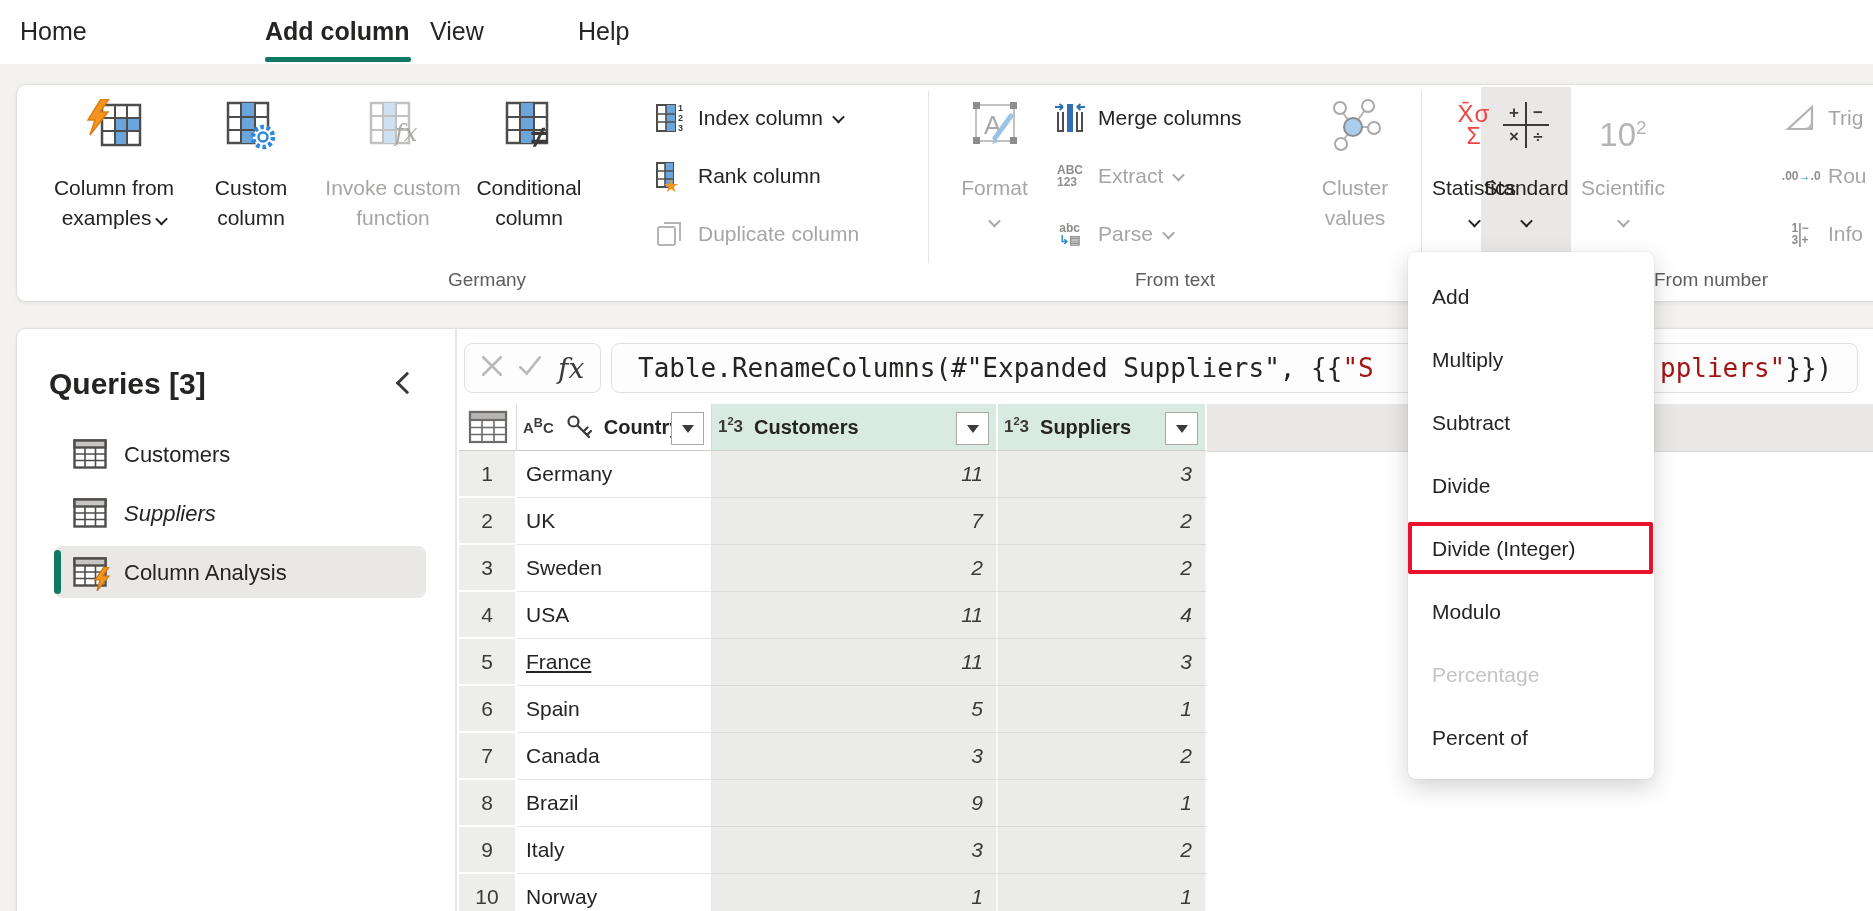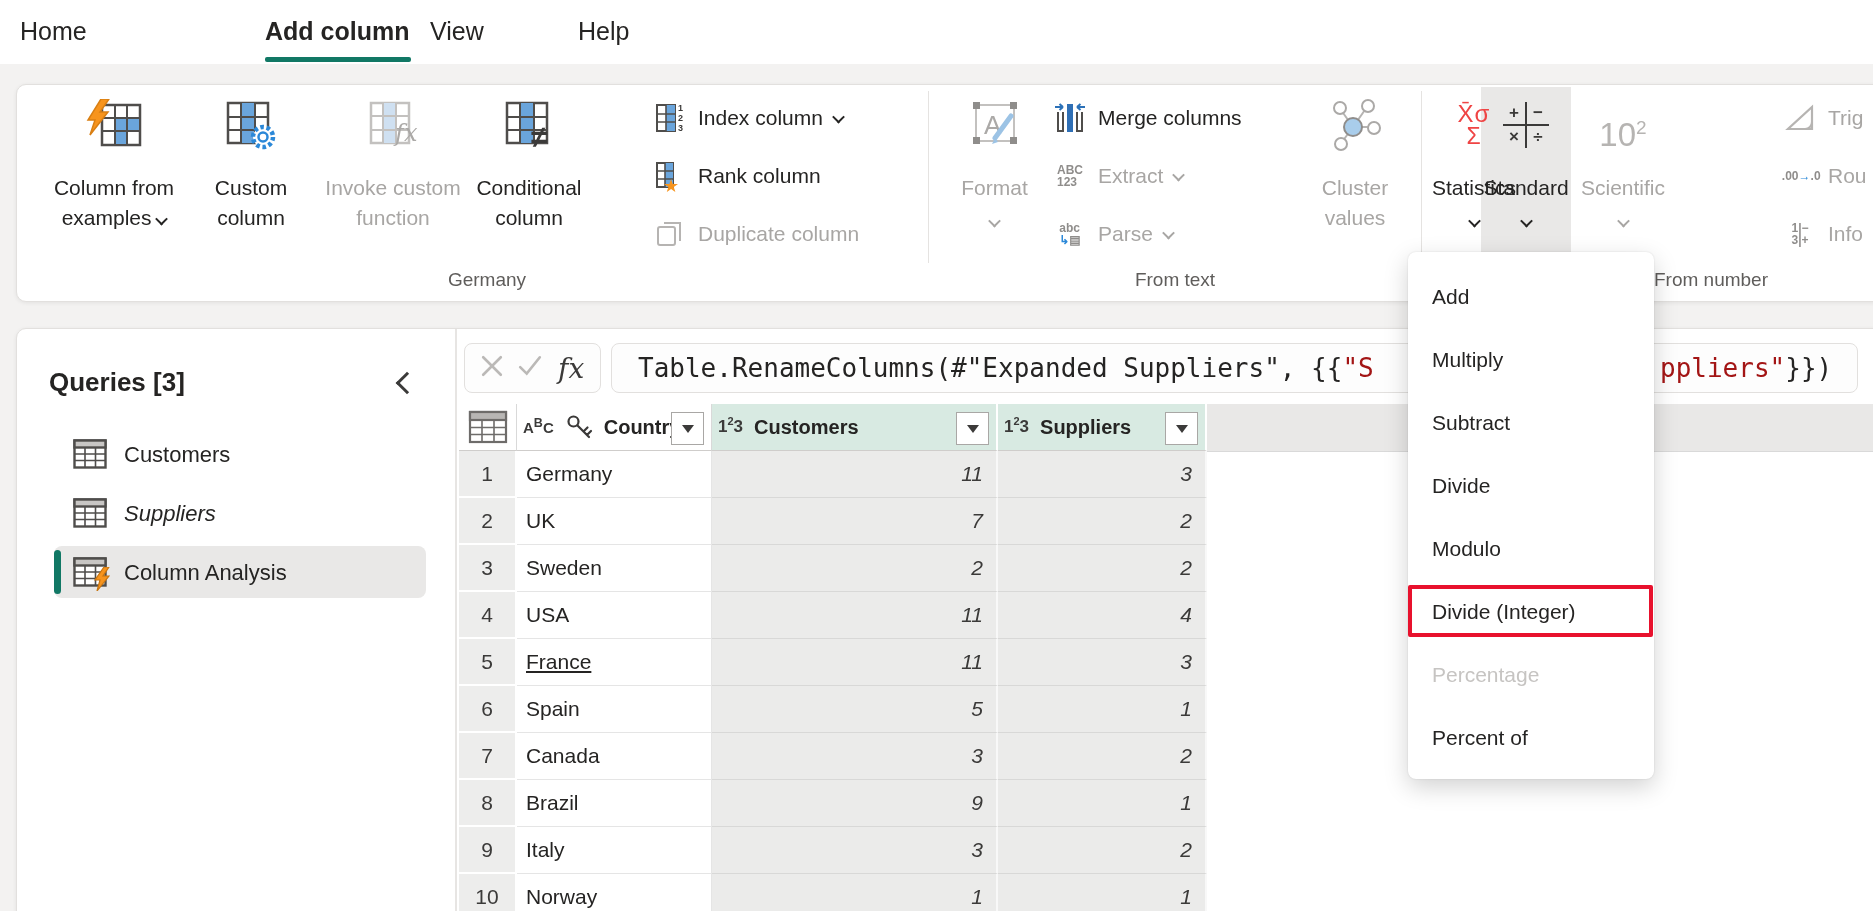--- a/index.html
+++ b/index.html
@@ -47,21 +47,21 @@
   .abc-ico{font-size:15px;font-weight:bold;color:#3b3a39;letter-spacing:0;}
   .n123-ico{font-size:17px;font-weight:bold;color:#3b3a39;}
   .n123-ico sup{font-size:11px;}
   
   #menu{position:absolute;left:1408px;top:252px;width:246px;height:527px;background:#fff;border-radius:8px;
         box-shadow:0 8px 24px rgba(0,0,0,.18), 0 0 2px rgba(0,0,0,.12);z-index:60;padding-top:13px;box-sizing:border-box;}
   .mi{position:relative;height:63px;line-height:63px;padding-left:24px;font-size:21px;cursor:pointer;}
   .mi.off{color:#c6c4c2;cursor:default;}
   .mi .redbox{position:absolute;left:0;right:1px;top:5px;bottom:6px;border:4px solid #e8112d;border-radius:2px;}
   
-  .q-title{position:absolute;left:32px;top:38px;font-size:26px;font-weight:bold;}
+  .q-title{position:absolute;left:32px;top:38px;font-size:30px;font-weight:bold;}
   .q-collapse{position:absolute;left:382px;top:46px;cursor:pointer;}
   .q-item{position:absolute;left:0;width:438px;height:52px;cursor:pointer;}
   .q-sel{position:absolute;left:37px;top:-3px;width:372px;height:52px;background:#e9e8e7;border-radius:8px;}
   .q-bar{position:absolute;left:0;top:4px;width:7px;height:44px;background:var(--accent);border-radius:4px;}
   .q-ico{position:absolute;left:56px;top:8px;}
   .q-bolt{position:absolute;left:76px;top:18px;}
   .q-lab{position:absolute;left:107px;top:11px;font-size:22px;}
   .q-lab.it{font-style:italic;}
   .vdiv{position:absolute;left:438px;top:0;bottom:0;width:2px;background:#e7e5e3;}
   
@@ -449,18 +449,18 @@
         <div class="cell c-val" style="left: 695px; width: 286px; top: 545px;">1</div>
         <div class="cell c-val" style="left: 981px; width: 209px; top: 545px;">1</div>
       </div>
   </div>
 
   <div id="menu">
       <div class="mi"><span>Add</span></div>
       <div class="mi"><span>Multiply</span></div>
       <div class="mi"><span>Subtract</span></div>
       <div class="mi"><span>Divide</span></div>
+      <div class="mi"><span>Divide (Integer)</span><div class="redbox" style="border-color: rgb(232, 17, 45);"></div></div>
       <div class="mi"><span>Modulo</span></div>
-      <div class="mi"><span>Divide (Integer)</span><div class="redbox" style="border-color: rgb(232, 17, 45);"></div></div>
       <div class="mi off"><span>Percentage</span></div>
       <div class="mi"><span>Percent of</span></div>
     </div>
 </div>
 
 </body></html>

